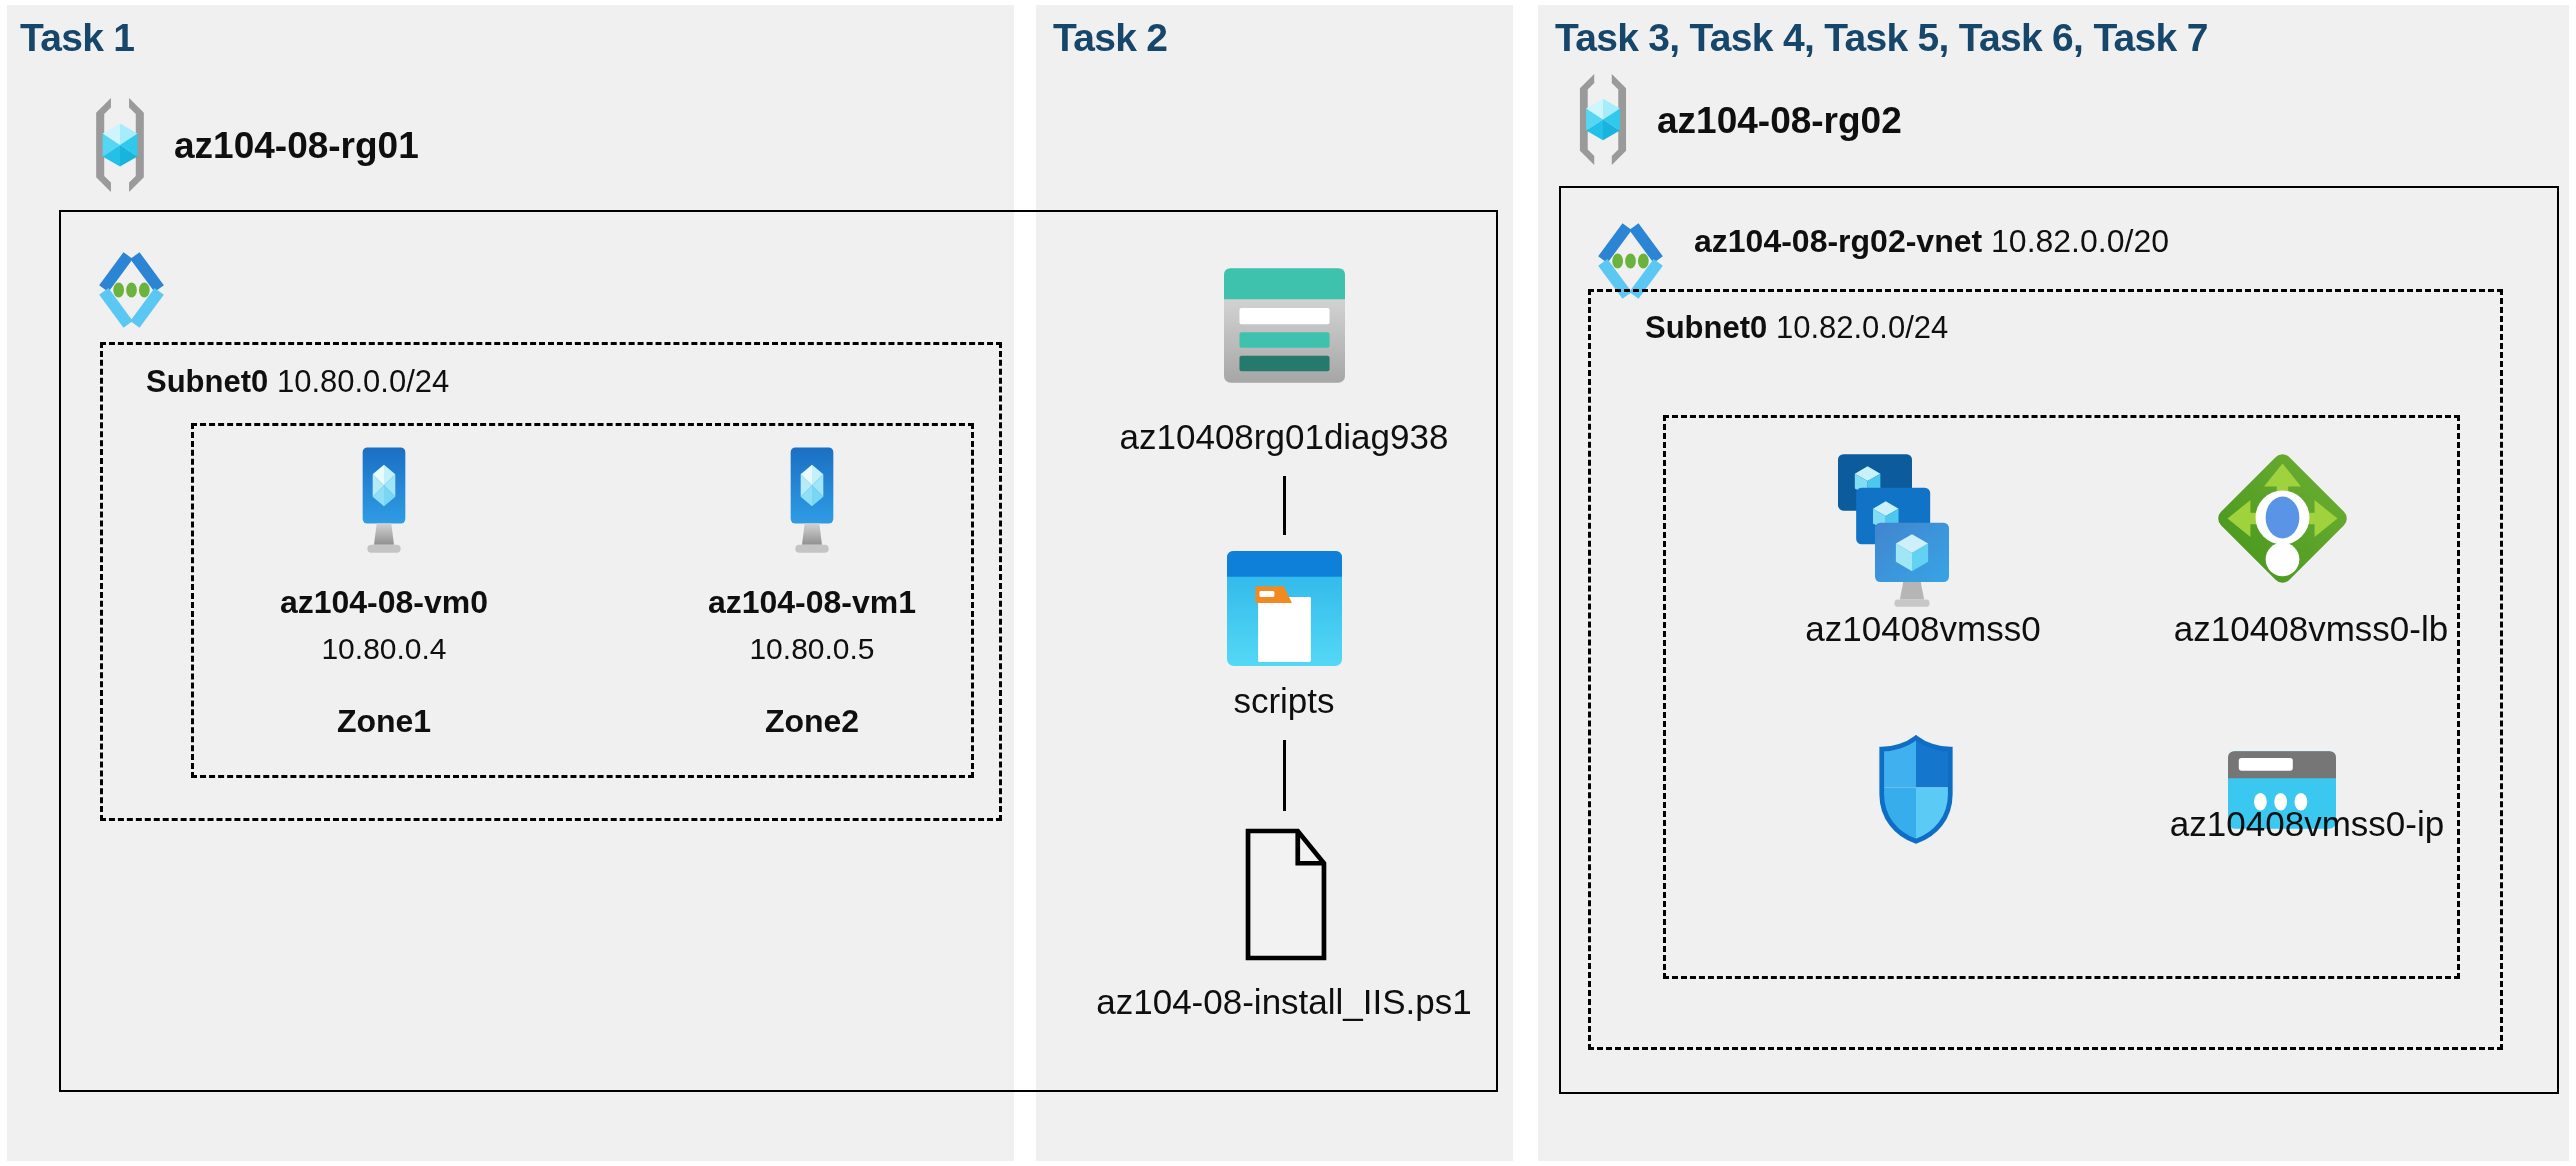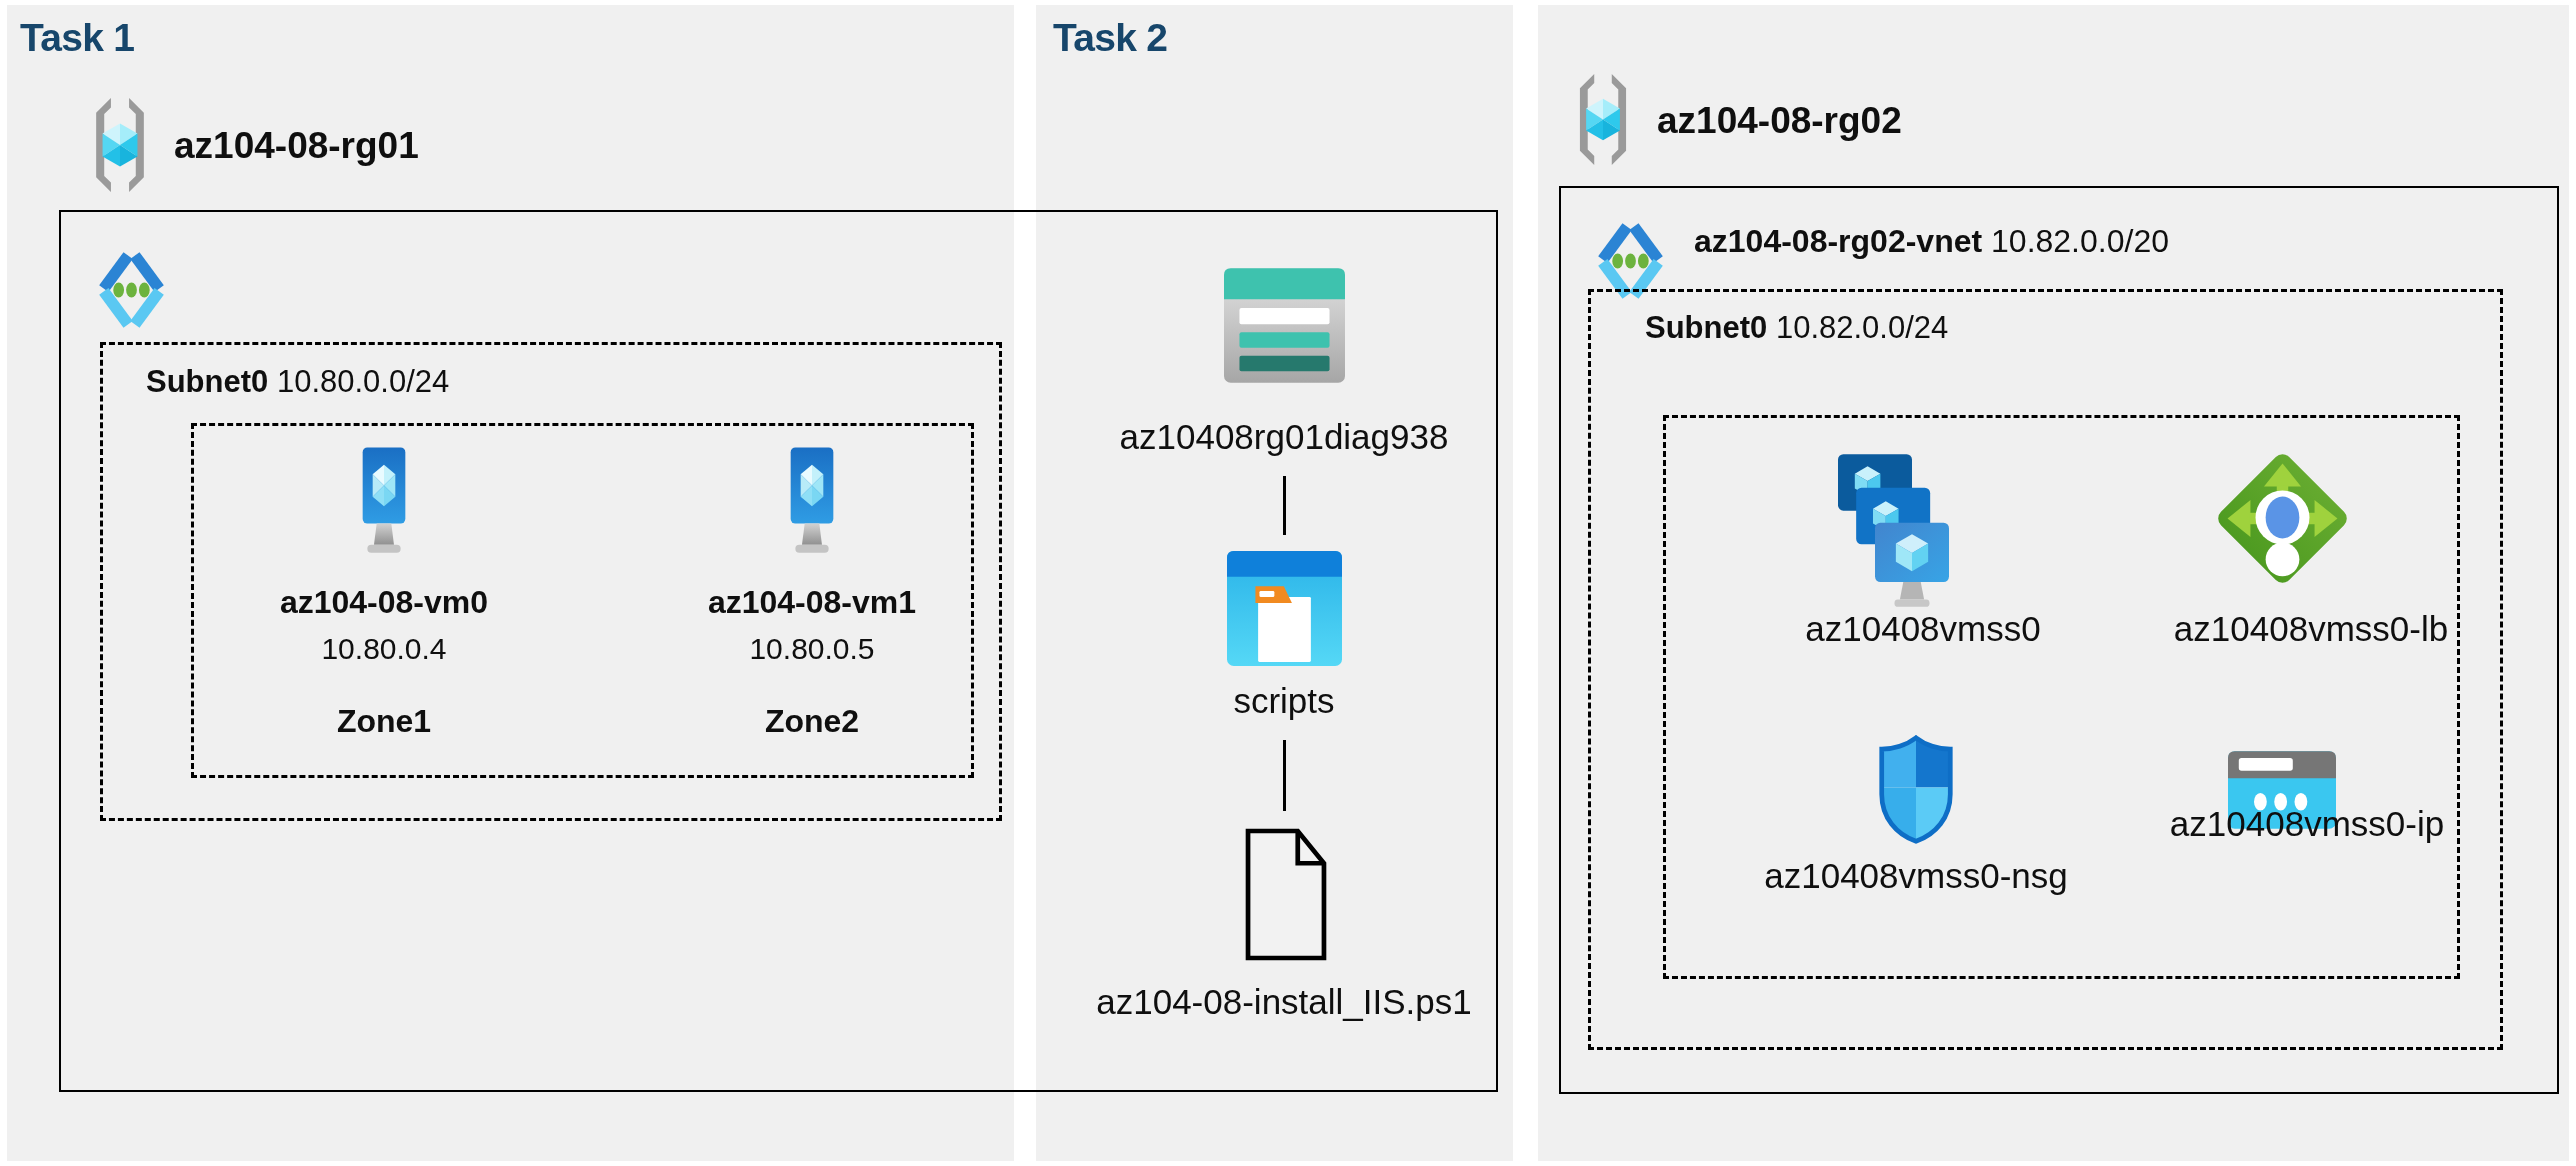--- a/index.html
+++ b/index.html
@@ -29,20 +29,21 @@
 <body>
 
 <div id="canvas">
 
   <div class="panel" style="left:6.7px;top:5.4px;width:1007px;height:1156px;"></div>
   <div class="panel" style="left:1036px;top:5.4px;width:477px;height:1156px;"></div>
   <div class="panel" style="left:1538px;top:5.4px;width:1031px;height:1156px;"></div>
 
   <div class="heading" style="left:20px;top:16px;">Task 1</div>
   <div class="heading" style="left:1053px;top:16px;">Task 2</div>
+  <div class="heading" style="left:1555px;top:16px;">Task 3, Task 4, Task 5, Task 6, Task 7</div>
 
   <div class="icon" style="left:88px;top:98px;width:64px;height:94px;">
     <svg viewBox="0 0 95 140">
       <path d="M34,0 L12,22 L12,118 L34,140 L34,126 L24,116 L24,24 L34,14 Z" fill="#9a9a9a"></path>
       <path d="M61,0 L83,22 L83,118 L61,140 L61,126 L71,116 L71,24 L61,14 Z" fill="#9a9a9a"></path>
       <polygon points="47.5,38 21.5,53 47.5,70" fill="#cef4fc"></polygon>
       <polygon points="47.5,38 73.5,53 47.5,70" fill="#a5edfa"></polygon>
       <polygon points="21.5,53 21.5,87 47.5,70" fill="#55d7f3"></polygon>
       <polygon points="73.5,53 73.5,87 47.5,70" fill="#2ec9ec"></polygon>
       <polygon points="21.5,87 47.5,102 47.5,70" fill="#23c0e7"></polygon>
@@ -260,21 +261,20 @@
       </defs>
       <g clip-path="url(#nsgclip)">
         <rect x="0" y="0" width="61" height="78" fill="#41b0ee"></rect>
         <rect x="61" y="0" width="61" height="78" fill="#1476cd"></rect>
         <rect x="0" y="78" width="61" height="84" fill="#37aeeb"></rect>
         <rect x="61" y="78" width="61" height="84" fill="#5bcbf6"></rect>
       </g>
       <path d="M61,4 C47,15 27,21 10,21 L10,88 C10,123 32,148 61,158 C90,148 112,123 112,88 L112,21 C95,21 75,15 61,4 Z" fill="none" stroke="#0e6ec6" stroke-width="7"></path>
     </svg>
   </div>
-  <div class="lbl node-label center" style="left:1916px;top:876px;">az10408vmss0-nsg</div>
 
   <div class="icon" style="left:2228px;top:751px;width:108px;height:78px;">
     <svg viewBox="0 0 160 115">
       <rect x="0" y="0" width="160" height="115" rx="10" fill="#3ac7f0"></rect>
       <path d="M0,10 Q0,0 10,0 L150,0 Q160,0 160,10 L160,40 L0,40 Z" fill="#767676"></path>
       <rect x="16" y="10" width="80" height="19" rx="4" fill="#ffffff"></rect>
       <ellipse cx="48" cy="75" rx="9.5" ry="13" fill="#ffffff"></ellipse>
       <ellipse cx="78" cy="75" rx="9.5" ry="13" fill="#ffffff"></ellipse>
       <ellipse cx="108" cy="75" rx="9.5" ry="13" fill="#ffffff"></ellipse>
     </svg>

